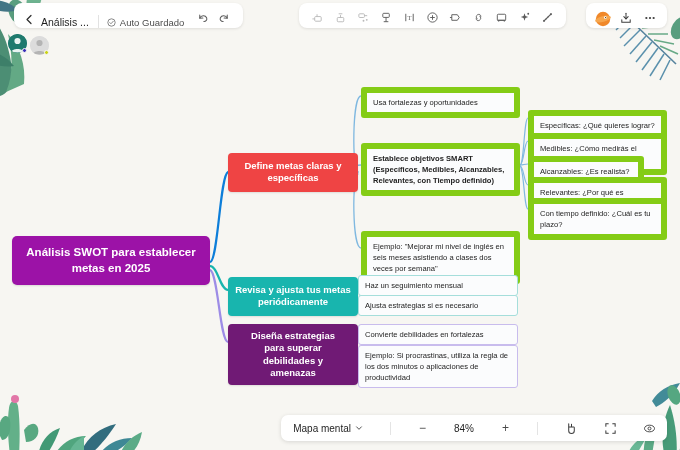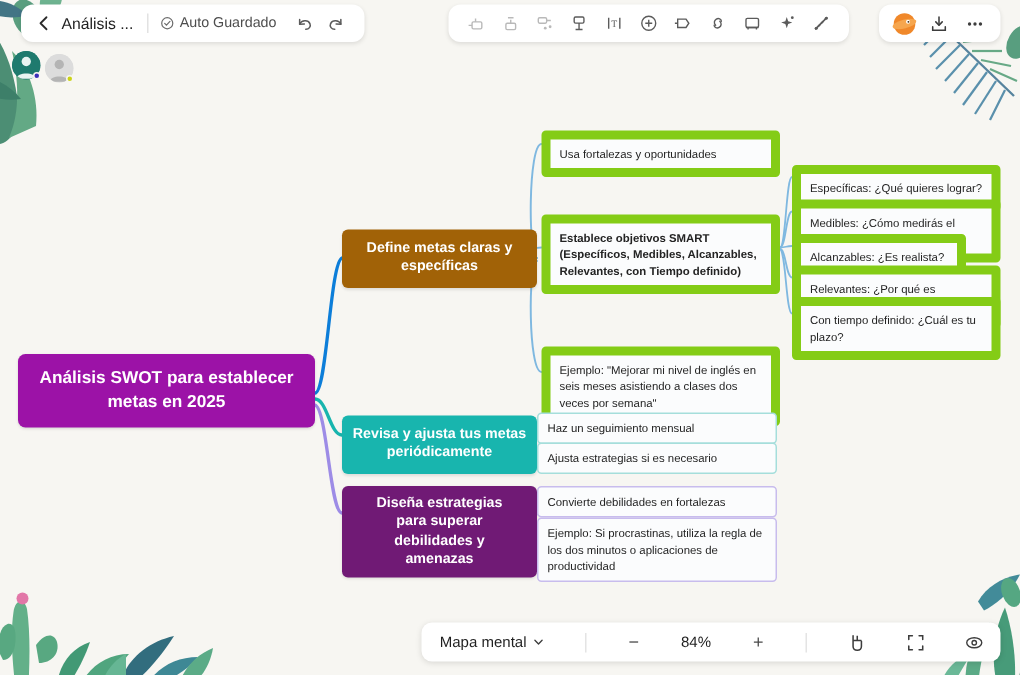--- a/index.html
+++ b/index.html
@@ -20,21 +20,21 @@
 
   
   .topbar {
     position: absolute; left: 0; top: 0; width: 680px; height: 31px;
     display: flex; align-items: center; z-index: 40;
   }
   .tb-group {
     background: #ffffff;
     border-radius: 8px;
     height: 25px;
-    display: flex; align-items: center;
+    display: flex; align-items: flex-end;
     box-shadow: 0 1px 3px rgba(0,0,0,.10);
   }
   .tb-left { margin-left: 14px; padding: 0 9px 0 6px; gap: 0; }
   .back-btn {
     width: 18px; height: 18px; display: flex; align-items: center;
     justify-content: center; cursor: pointer; color: #2b2b2b;
   }
   .doc-title {
     font-size: 10.5px; color: #1f1f1f; padding: 0 9px 0 3px;
     white-space: nowrap; cursor: pointer;
@@ -90,21 +90,21 @@
     left: 12px; top: 236px; width: 198px;
     background: #9c12a7; color: #ffffff;
     font-size: 11.5px; font-weight: bold; line-height: 1.35;
     text-align: center; padding: 9px 8px;
     border-radius: 5px;
     box-shadow: 0 1px 2px rgba(0,0,0,.12);
   }
 
   .node-b1 {
     left: 228px; top: 153px; width: 130px;
-    background: #a16207; color: #fff;
+    background: #ef4444; color: #fff;
     font-size: 9.5px; font-weight: bold; line-height: 1.3;
     text-align: center; padding: 7px 7px;
     box-shadow: 0 1px 2px rgba(0,0,0,.10);
   }
   .node-b2 {
     left: 228px; top: 277px; width: 130px;
     background: #18b5ae; color: #fff;
     font-size: 9.5px; font-weight: bold; line-height: 1.3;
     text-align: center; padding: 7px 7px;
     box-shadow: 0 1px 2px rgba(0,0,0,.10);

